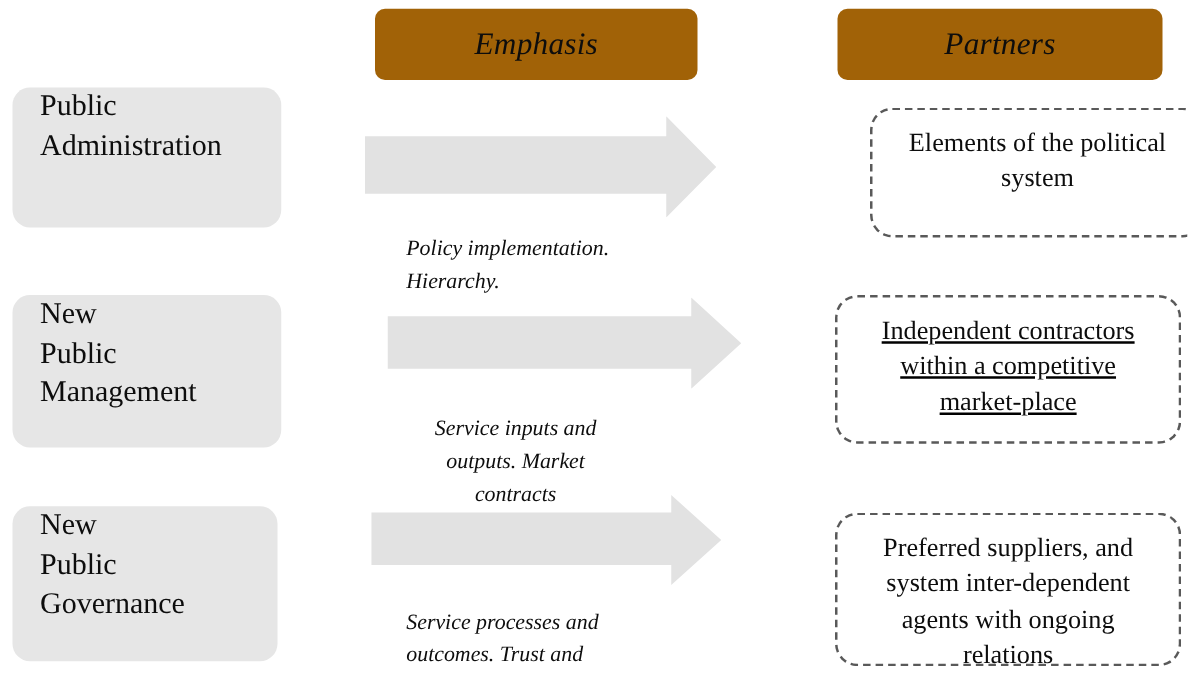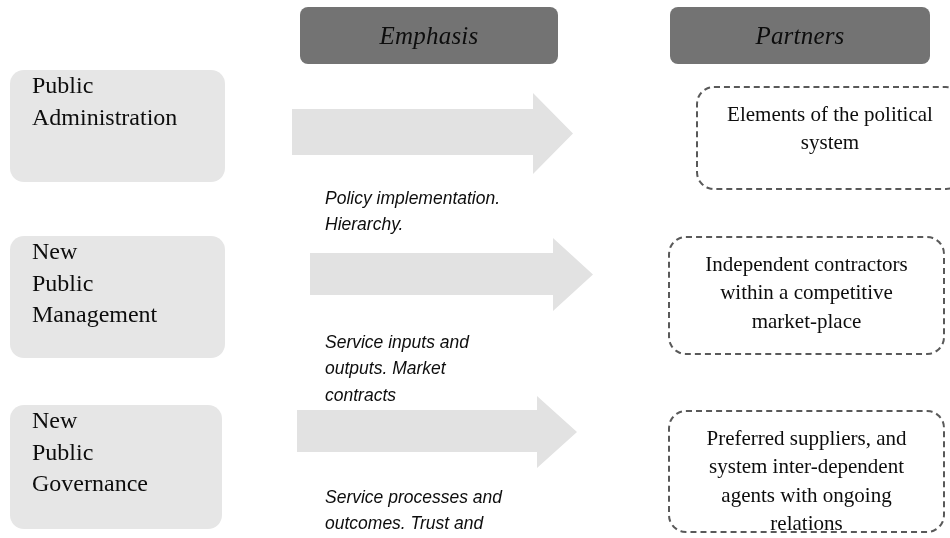--- a/index.html
+++ b/index.html
@@ -12,21 +12,21 @@
     width: 950px;
     height: 538px;
     background: #ffffff;
     overflow: hidden;
     font-family: "Liberation Serif", serif;
   }
 
   
   .col-header {
     position: absolute;
-    background: #737373;
+    background: #a16207;
     border-radius: 8px;
     display: flex;
     align-items: center;
     justify-content: center;
     font-family: "Liberation Serif", serif;
     font-style: italic;
     font-size: 25px;
     color: #0d0d0d;
     letter-spacing: 0.2px;
   }
@@ -57,30 +57,30 @@
 
   
   .arrow {
     position: absolute;
   }
   .arrow svg { display: block; width: 100%; height: 100%; }
 
   
   .arrow-caption {
     position: absolute;
-    font-family: Liberation Sans, sans-serif;
+    font-family: Liberation Serif, serif;
     font-style: italic;
     font-size: 17.5px;
     line-height: 1.52;
     color: #0d0d0d;
     white-space: pre-line;
     text-align: left;
   }
   #caption-0 { left: 325px; top: 158px; width: 215px; }
-  #caption-1 { left: 325px; top: 302px; width: 175px; }
+  #caption-1 { left: 325px; top: 302px; width: 175px; text-align: center; }
   #caption-2 { left: 325px; top: 457px; width: 185px; }
 
   
   .partner-box {
     position: absolute;
     border: 2.5px dashed #595959;
     border-radius: 18px;
     background: #ffffff;
     box-sizing: border-box;
     display: flex;
@@ -88,21 +88,21 @@
     padding: 12px 18px 0 18px;
   }
   .partner-label {
     font-family: "Liberation Serif", serif;
     font-size: 21px;
     line-height: 1.35;
     color: #0d0d0d;
     text-align: center;
   }
   #partner-0 { left: 696px; top: 86px;  width: 268px; height: 104px; }
-  #partner-1 { left: 668px; top: 236px; width: 277px; height: 119px; }
+  #partner-1 { left: 668px; top: 236px; width: 277px; height: 119px; text-decoration: underline; }
   #partner-2 { left: 668px; top: 410px; width: 277px; height: 123px; }
 </style>
 </head>
 <body>
 
 <div id="canvas">
 
   <div id="hdr-emphasis" class="col-header">
     <span>Emphasis</span>
   </div>

